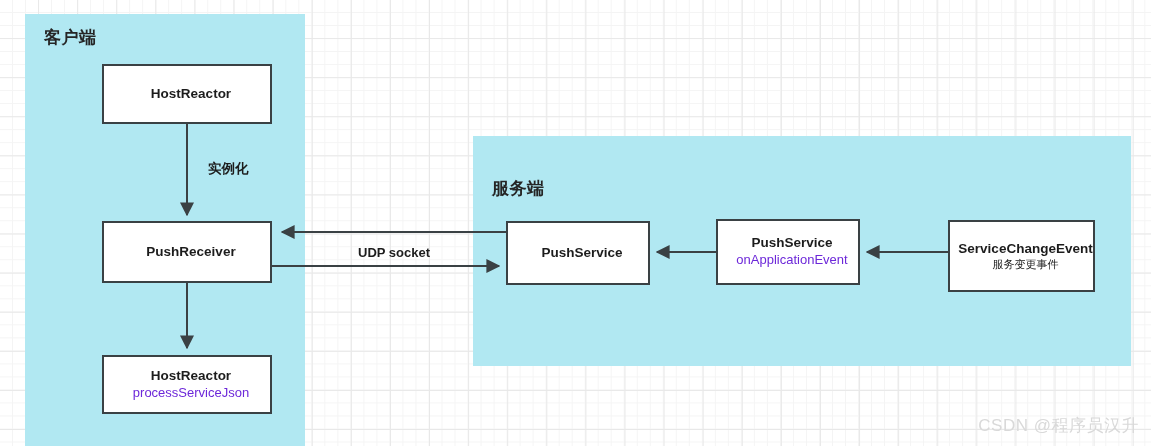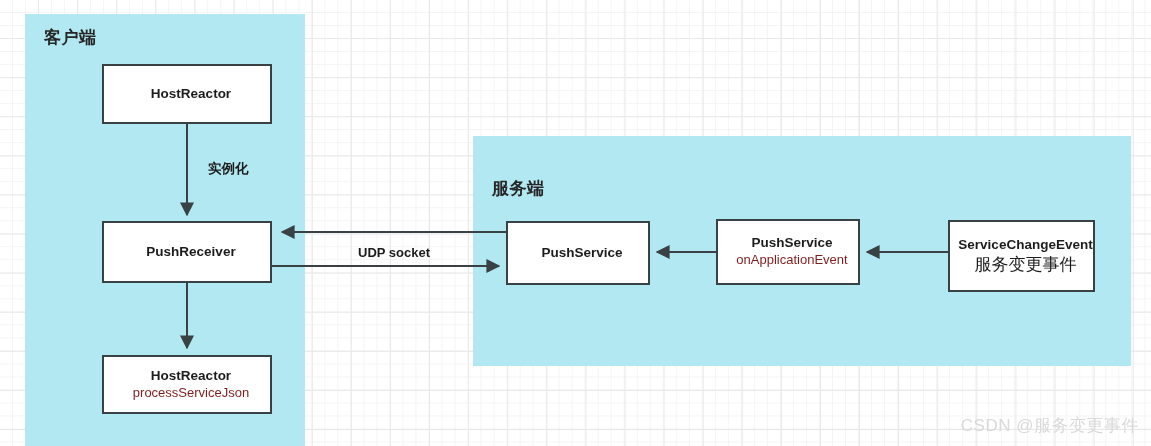--- a/index.html
+++ b/index.html
@@ -55,26 +55,26 @@
   }
   .node .t1 {
     font-size: 13.5px;
     font-weight: bold;
     color: #1c1c1c;
     white-space: nowrap;
   }
   .node .t2 {
     font-size: 13px;
     font-weight: normal;
-    color: #7f1d1d;
+    color: #6d28d9;
     white-space: nowrap;
   }
   .node .t2.cn {
     color: #1c1c1c;
-    font-size: 17px;
+    font-size: 11px;
   }
 
   .edge-label {
     position: absolute;
     font-size: 13px;
     font-weight: bold;
     color: #1c1c1c;
     white-space: nowrap;
   }
   .edge-label.cn {
@@ -167,15 +167,15 @@
   <div class="node" style="left:716px; top:219px; width:144px; height:66px;">
     <span class="t1">PushService</span>
     <span class="t2">onApplicationEvent</span>
   </div>
 
   <div class="node" style="left:948px; top:220px; width:147px; height:72px;">
     <span class="t1">ServiceChangeEvent</span>
     <span class="t2 cn">服务变更事件</span>
   </div>
 
-  <div class="watermark">CSDN @服务变更事件</div>
+  <div class="watermark">CSDN @程序员汉升</div>
 
 </div>
 
 </body></html>

